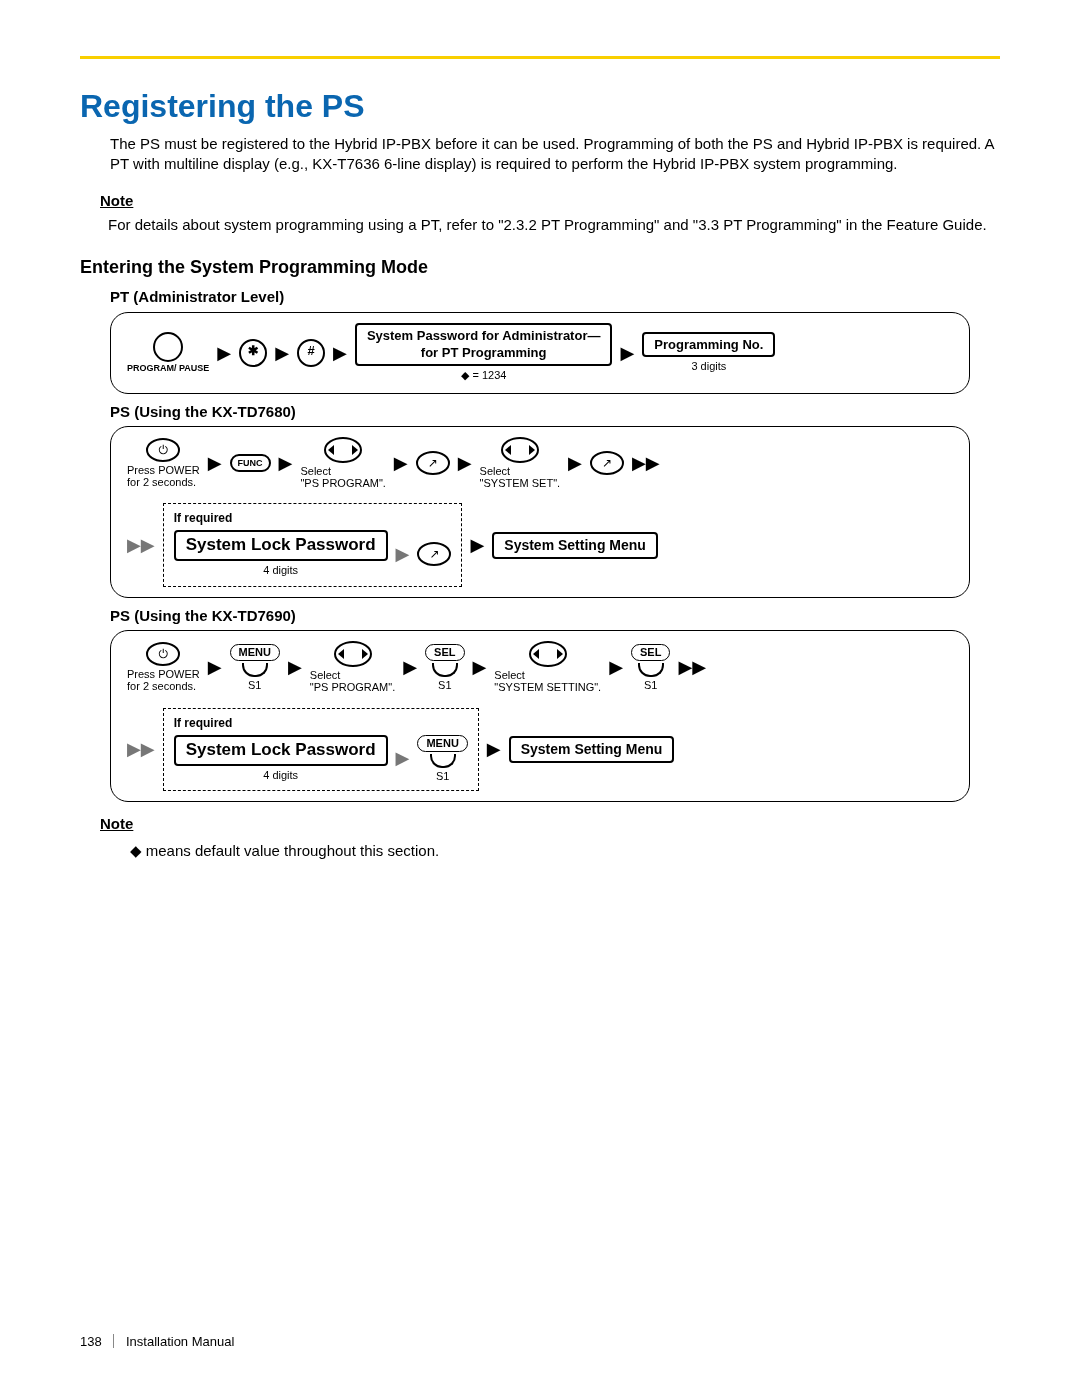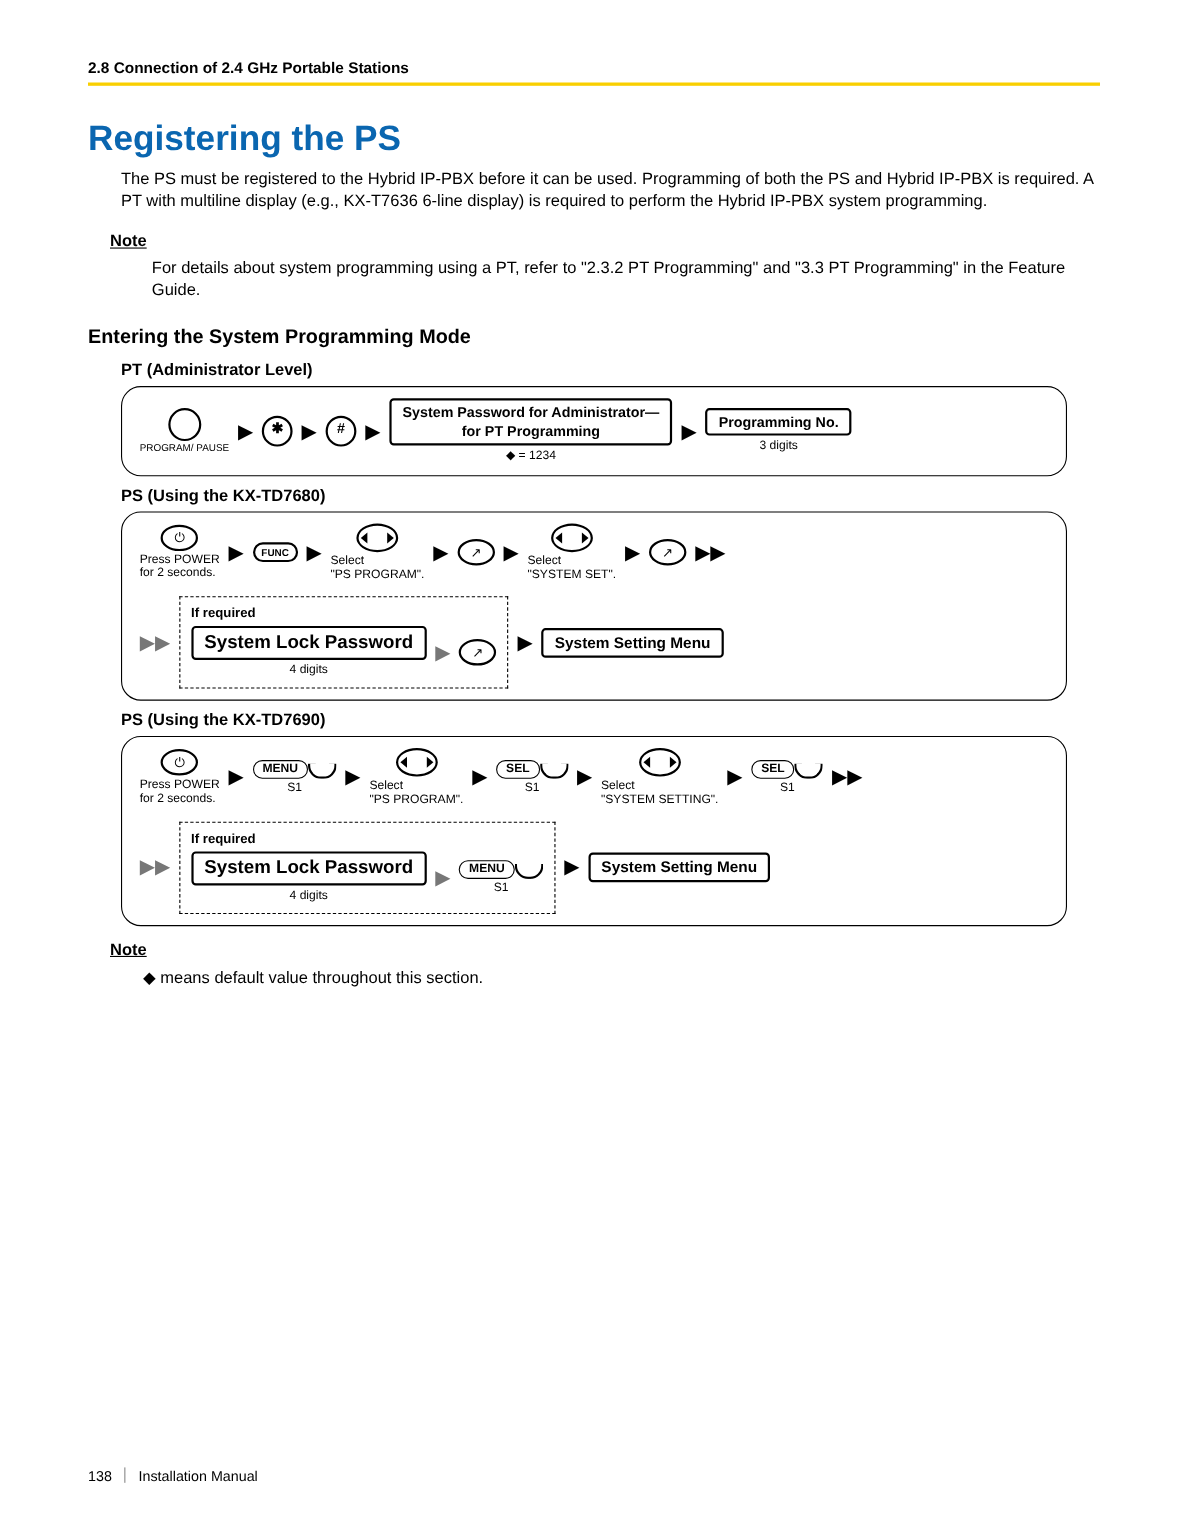--- a/index.html
+++ b/index.html
@@ -37,21 +37,21 @@
   .body-text {
     margin: 0 0 16px 30px;
   }
   .note-label {
     font-weight: bold;
     text-decoration: underline;
     margin: 12px 0 4px 20px;
     font-size: 15px;
   }
   .note-text {
-    margin: 0 0 20px 58px;
+    margin: 0 0 20px 28px;
   }
   h3.subsection {
     font-size: 18px;
     font-weight: bold;
     margin: 18px 0 8px 0;
   }
   .step-label {
     font-weight: bold;
     font-size: 15px;
     margin: 6px 0 4px 30px;
@@ -102,21 +102,21 @@
   .func-oval {
     display: inline-block;
     border: 2px solid #000;
     border-radius: 12px;
     padding: 1px 6px;
     font-size: 9px;
     font-weight: bold;
   }
   .softkey {
     display: inline-flex;
-    flex-direction: row;
+    flex-direction: column;
     align-items: center;
   }
   .softkey .skey-label {
     display:inline-block;
     border: 1.5px solid #000;
     border-radius: 10px;
     padding: 0 8px;
     font-size: 11px;
     font-weight: bold;
   }
@@ -197,38 +197,37 @@
     border: 2px solid #000;
     border-radius: 50%;
     display:inline-block;
   }
 </style>
 </head>
 <body>
 
 <div class="page">
 
-  <div class="running-header">2.8 Connection of 2.4 GHz Portable Stations</div>
   <div class="header-rule"></div>
 
   <h2 class="section-title">Registering the PS</h2>
 
   <p class="body-text">The PS must be registered to the Hybrid IP-PBX before it can be used. Programming of both the PS and Hybrid IP-PBX is required. A PT with multiline display (e.g., KX-T7636 6-line display) is required to perform the Hybrid IP-PBX system programming.</p>
 
   <div class="note-label">Note</div>
   <p class="note-text">For details about system programming using a PT, refer to "2.3.2 PT Programming" and "3.3 PT Programming" in the Feature Guide.</p>
 
   <h3 class="subsection">Entering the System Programming Mode</h3>
 
   <div class="step-label">PT (Administrator Level)</div>
   <div class="flow-box">
     <div class="flow-row">
       <span class="flow-item">
         <span class="big-circle"></span>
-        <span class="caption" style="font-weight:normal;font-size:9px;">PROGRAM/
+        <span class="caption" style="font-weight:bold;font-size:9px;">PROGRAM/
 PAUSE</span>
       </span>
       <span class="tri">▶</span>
       <span class="circle-key">✱</span>
       <span class="tri">▶</span>
       <span class="circle-key">#</span>
       <span class="tri">▶</span>
       <span class="flow-item">
         <span class="textframe small" style="white-space:pre-line;">System Password for Administrator—
 for PT Programming</span>

